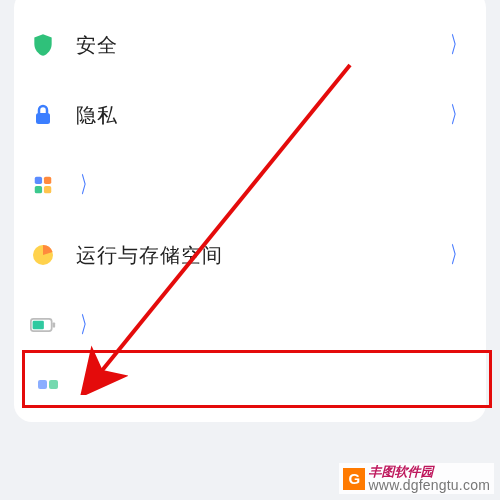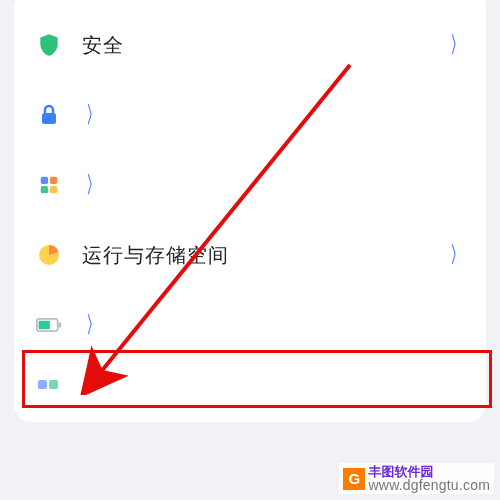--- a/index.html
+++ b/index.html
@@ -16,21 +16,21 @@
       border-radius: 18px;
       margin: 0 14px 14px 14px;
       padding: 20px 0 30px 0;
       position: relative;
       top: -10px;
     }
     .setting-row {
       display: flex;
       align-items: center;
       height: 70px;
-      padding: 0 18px 0 22px;
+      padding: 0 18px 0 16px;
       cursor: pointer;
     }
     .icon-box {
       width: 26px;
       height: 26px;
       margin-right: 20px;
       display: flex;
       align-items: center;
       justify-content: center;
       flex-shrink: 0;
@@ -89,21 +89,21 @@
     .wm-sq::before {
       content: "G";
       position: absolute;
       color: #fff;
       font-weight: bold;
       font-size: 15px;
       left: 6px;
       top: 2px;
     }
     .wm-text { display: flex; flex-direction: column; line-height: 1; }
-    .wm-top { font-size: 13px; color: #6d28d9; font-weight: 600; }
+    .wm-top { font-size: 13px; color: #be185d; font-weight: 600; font-style: italic; }
     .wm-bottom { font-size: 14px; color: #777; letter-spacing: 0.2px; }
     .partial-row {
       display: flex;
       align-items: center;
       padding: 16px 18px 0 22px;
       opacity: 0.7;
     }
     .partial-icon {
       width: 26px;
       height: 16px;
@@ -125,20 +125,21 @@
     <span class="chevron">〉</span>
   </div>
 
   <div class="setting-row">
     <span class="icon-box">
       <svg viewBox="0 0 24 24" width="24" height="24">
         <rect x="5" y="10" width="14" height="11" rx="2.5" fill="#3b7eff"></rect>
         <path d="M8 10 V7 a4 4 0 0 1 8 0 V10" fill="none" stroke="#3b7eff" stroke-width="2.5"></path>
       </svg>
     </span>
+    <span class="row-label">隐私</span>
     <span class="chevron">〉</span>
   </div>
 
   <div class="setting-row">
     <span class="icon-box">
       <svg viewBox="0 0 24 24" width="22" height="22">
         <rect x="3" y="3" width="8" height="8" rx="2" fill="#5b8cff"></rect>
         <rect x="13" y="3" width="8" height="8" rx="2" fill="#ff8a3d"></rect>
         <rect x="3" y="13" width="8" height="8" rx="2" fill="#3cc98e"></rect>
         <rect x="13" y="13" width="8" height="8" rx="2" fill="#ffc44d"></rect>

